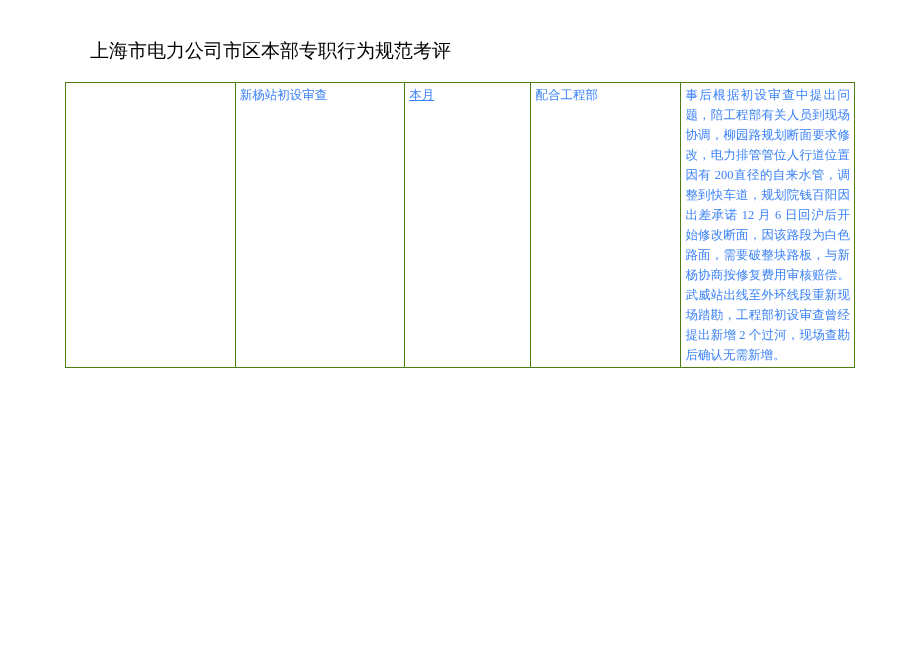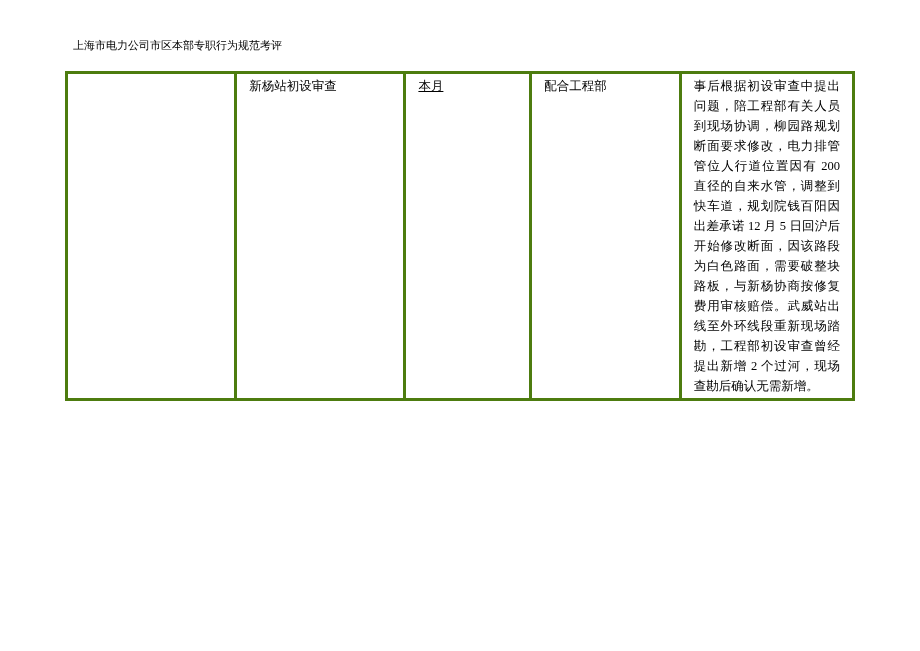--- a/index.html
+++ b/index.html
@@ -8,36 +8,36 @@
       box-sizing: border-box;
     }
     body {
       background: #ffffff;
       font-family: "SimSun", "宋体", serif;
       width: 920px;
       height: 651px;
       padding: 38px 65px;
     }
     .header-title {
-      font-size: 11px;
+      font-size: 19px;
       color: #000000;
       margin-bottom: 18px;
-      margin-left: 8px;
+      margin-left: 25px;
     }
     .data-table {
       border-collapse: collapse;
       width: 100%;
       table-layout: fixed;
     }
     .data-table td {
-      border: 3px solid #4d7c0f;
+      border: 1px solid #4d7c0f;
       font-size: 12.5px;
-      color: #000000;
+      color: #3b82f6;
       vertical-align: top;
-      padding: 2px 12px;
+      padding: 2px 4px;
       line-height: 1.6;
     }
     .col-1 {
       width: 21.5%;
     }
     .col-2 {
       width: 21.5%;
     }
     .col-3 {
       width: 16%;
@@ -57,16 +57,16 @@
 
 <div class="header-title">上海市电力公司市区本部专职行为规范考评</div>
 
 <table class="data-table">
   <tbody>
       <tr>
     <td class="col-1"></td>
     <td class="col-2">新杨站初设审查</td>
     <td class="col-3">本月</td>
     <td class="col-4">配合工程部</td>
-    <td class="col-5">事后根据初设审查中提出问题，陪工程部有关人员到现场协调，柳园路规划断面要求修改，电力排管管位人行道位置因有 200直径的自来水管，调整到快车道，规划院钱百阳因出差承诺 12 月 5 日回沪后开始修改断面，因该路段为白色路面，需要破整块路板，与新杨协商按修复费用审核赔偿。武威站出线至外环线段重新现场踏勘，工程部初设审查曾经提出新增 2 个过河，现场查勘后确认无需新增。</td>
+    <td class="col-5">事后根据初设审查中提出问题，陪工程部有关人员到现场协调，柳园路规划断面要求修改，电力排管管位人行道位置因有 200直径的自来水管，调整到快车道，规划院钱百阳因出差承诺 12 月 6 日回沪后开始修改断面，因该路段为白色路面，需要破整块路板，与新杨协商按修复费用审核赔偿。武威站出线至外环线段重新现场踏勘，工程部初设审查曾经提出新增 2 个过河，现场查勘后确认无需新增。</td>
   </tr>
 </tbody>
   </table>
 
 </body></html>

